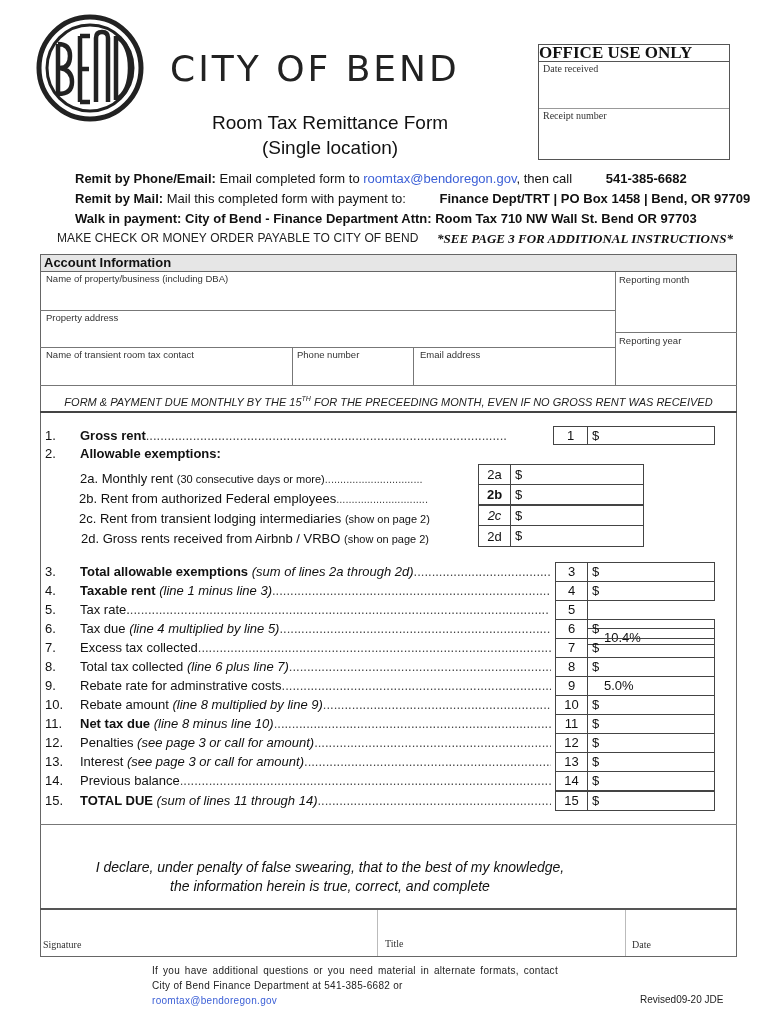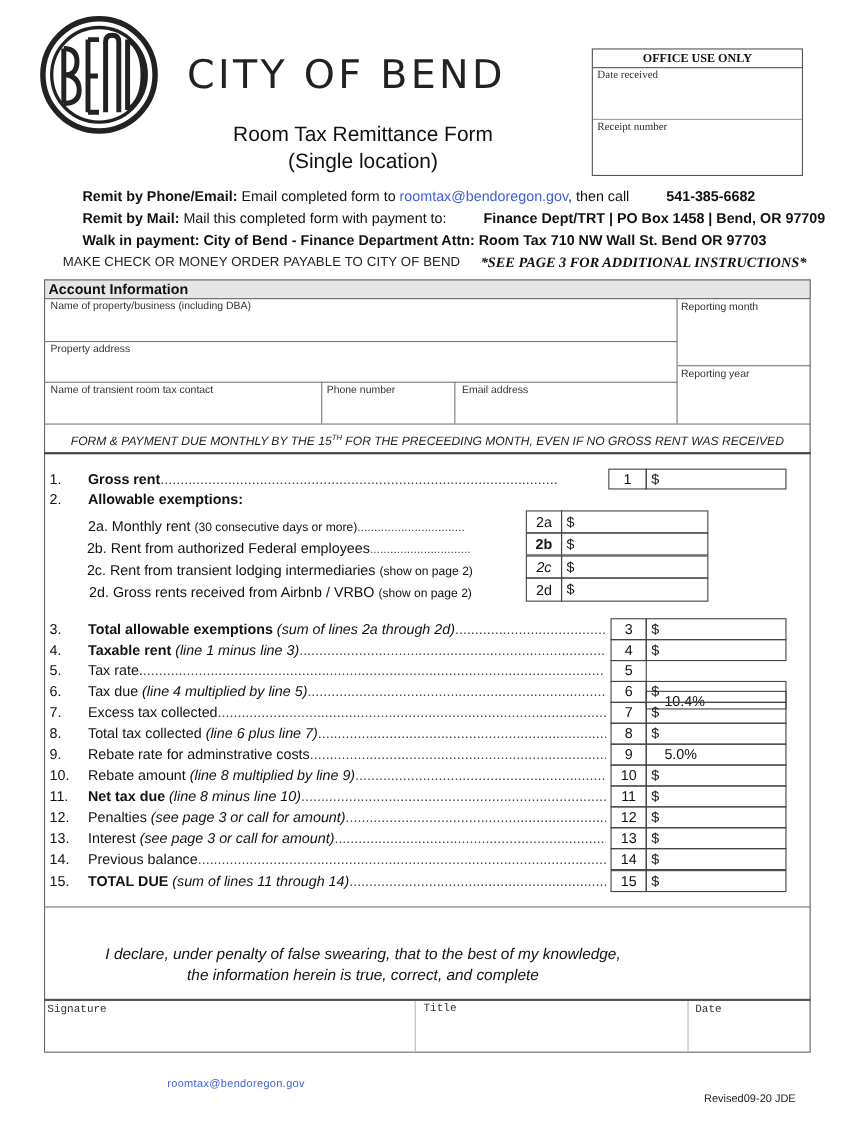--- a/index.html
+++ b/index.html
@@ -5,22 +5,22 @@
   html, body { margin: 0; padding: 0; background: #ffffff; }
   body { width: 770px; height: 1024px; position: relative; overflow: hidden;
          font-family: "Liberation Sans", sans-serif; color: #111; }
   .abs { position: absolute; }
   .logo { left: 36px; top: 14px; width: 108px; height: 108px; }
   .city-title { left: 170px; top: 48px; font-size: 36px; letter-spacing: 3px; font-weight: 300;
                 color: #222; font-family: "DejaVu Sans", sans-serif; font-weight: normal; }
   .form-title { left: 160px; top: 110px; width: 340px; text-align: center; font-size: 19px; line-height: 25px; color: #111; }
 
   .office { left: 538px; top: 44px; width: 190px; height: 114px; border: 1px solid #555; }
-  .office .hdr { height: 16px; border-bottom: 1px solid #555; text-align: center;
-                 font-family: "Liberation Serif", serif; font-weight: bold; font-size: 11px; line-height: 16px; }
+  .office .hdr { height: 16px; border-bottom: 1px solid #555; text-align: left;
+                 font-family: "Liberation Serif", serif; font-weight: bold; font-size: 17px; line-height: 16px; }
   .office .cell { height: 47px; border-bottom: 1px solid #999; font-family: "Liberation Serif", serif;
                   font-size: 10px; padding: 1px 4px; box-sizing: border-box; color: #333; }
   .office .cell:last-child { border-bottom: none; }
 
   .remit { left: 45px; font-size: 13px; line-height: 20px; }
   .remit b { font-weight: bold; margin-left: 30px; }
   .link { color: #3b5fd6; }
   .make { left: 45px; top: 231px; font-size: 12px; color: #222; letter-spacing: 0.1px; margin-left: 12px; }
   .see { left: 437px; top: 231px; font-size: 13px; font-family: "Liberation Serif", serif; font-style: italic; font-weight: bold; }
 
@@ -37,21 +37,21 @@
   .line-row .num { display: inline-block; width: 35px; }
   .line-row .txt { display: inline-block; }
   .dots { color: #444; letter-spacing: 0px; }
   .small { font-size: 11px; }
   .box-code { position: absolute; border: 1px solid #444; box-sizing: border-box; text-align: center;
               font-size: 13px; line-height: 18px; }
   .box-val { position: absolute; border: 1px solid #444; box-sizing: border-box; font-size: 13px;
              line-height: 18px; padding-left: 4px; }
 
   .declare { left: 40px; top: 858px; width: 580px; text-align: center; font-style: italic; font-size: 14px; line-height: 19px; color: #111; }
-  .sig-lbl { font-family: Liberation Mono, monospace; font-size: 10px; color: #333; }
+  .sig-lbl { font-family: Liberation Serif, serif; font-size: 10px; color: #333; margin-top: 26px; }
   .footer { left: 152px; top: 963px; width: 406px; font-size: 10px; line-height: 15px; text-align: justify; color: #222; letter-spacing: 0.3px; }
   .revised { left: 640px; top: 994px; font-size: 10px; color: #222; }
 </style>
 </head>
 <body>
 
 <div class="abs logo">
   <svg width="108" height="108" viewBox="0 0 108 108">
     <circle cx="54" cy="54" r="51" fill="none" stroke="#222" stroke-width="5"></circle>
     <circle cx="54" cy="54" r="43" fill="none" stroke="#222" stroke-width="3"></circle>
@@ -204,16 +204,16 @@
 <div class="abs vline" style="left:377px;top:910px;height:46px;border-color:#bbb;"></div>
 <div class="abs" style="left:378px;top:910px;width:246px;height:45px;">
   <div class="sig-lbl" style="padding:2px 7px;">Title</div>
 </div>
 <div class="abs vline" style="left:625px;top:910px;height:46px;border-color:#bbb;"></div>
 <div class="abs" style="left:626px;top:910px;width:110px;height:45px;">
   <div class="sig-lbl" style="padding:3px 6px;">Date</div>
 </div>
 
 <div class="abs footer">
-  <br>
+  <span>If you have additional questions or you need material in alternate formats, contact City of Bend Finance Department at 541-385-6682 or</span><br>
   <span class="link">roomtax@bendoregon.gov</span>
 </div>
 <div class="abs revised">Revised09-20 JDE</div>
 
 </body></html>

